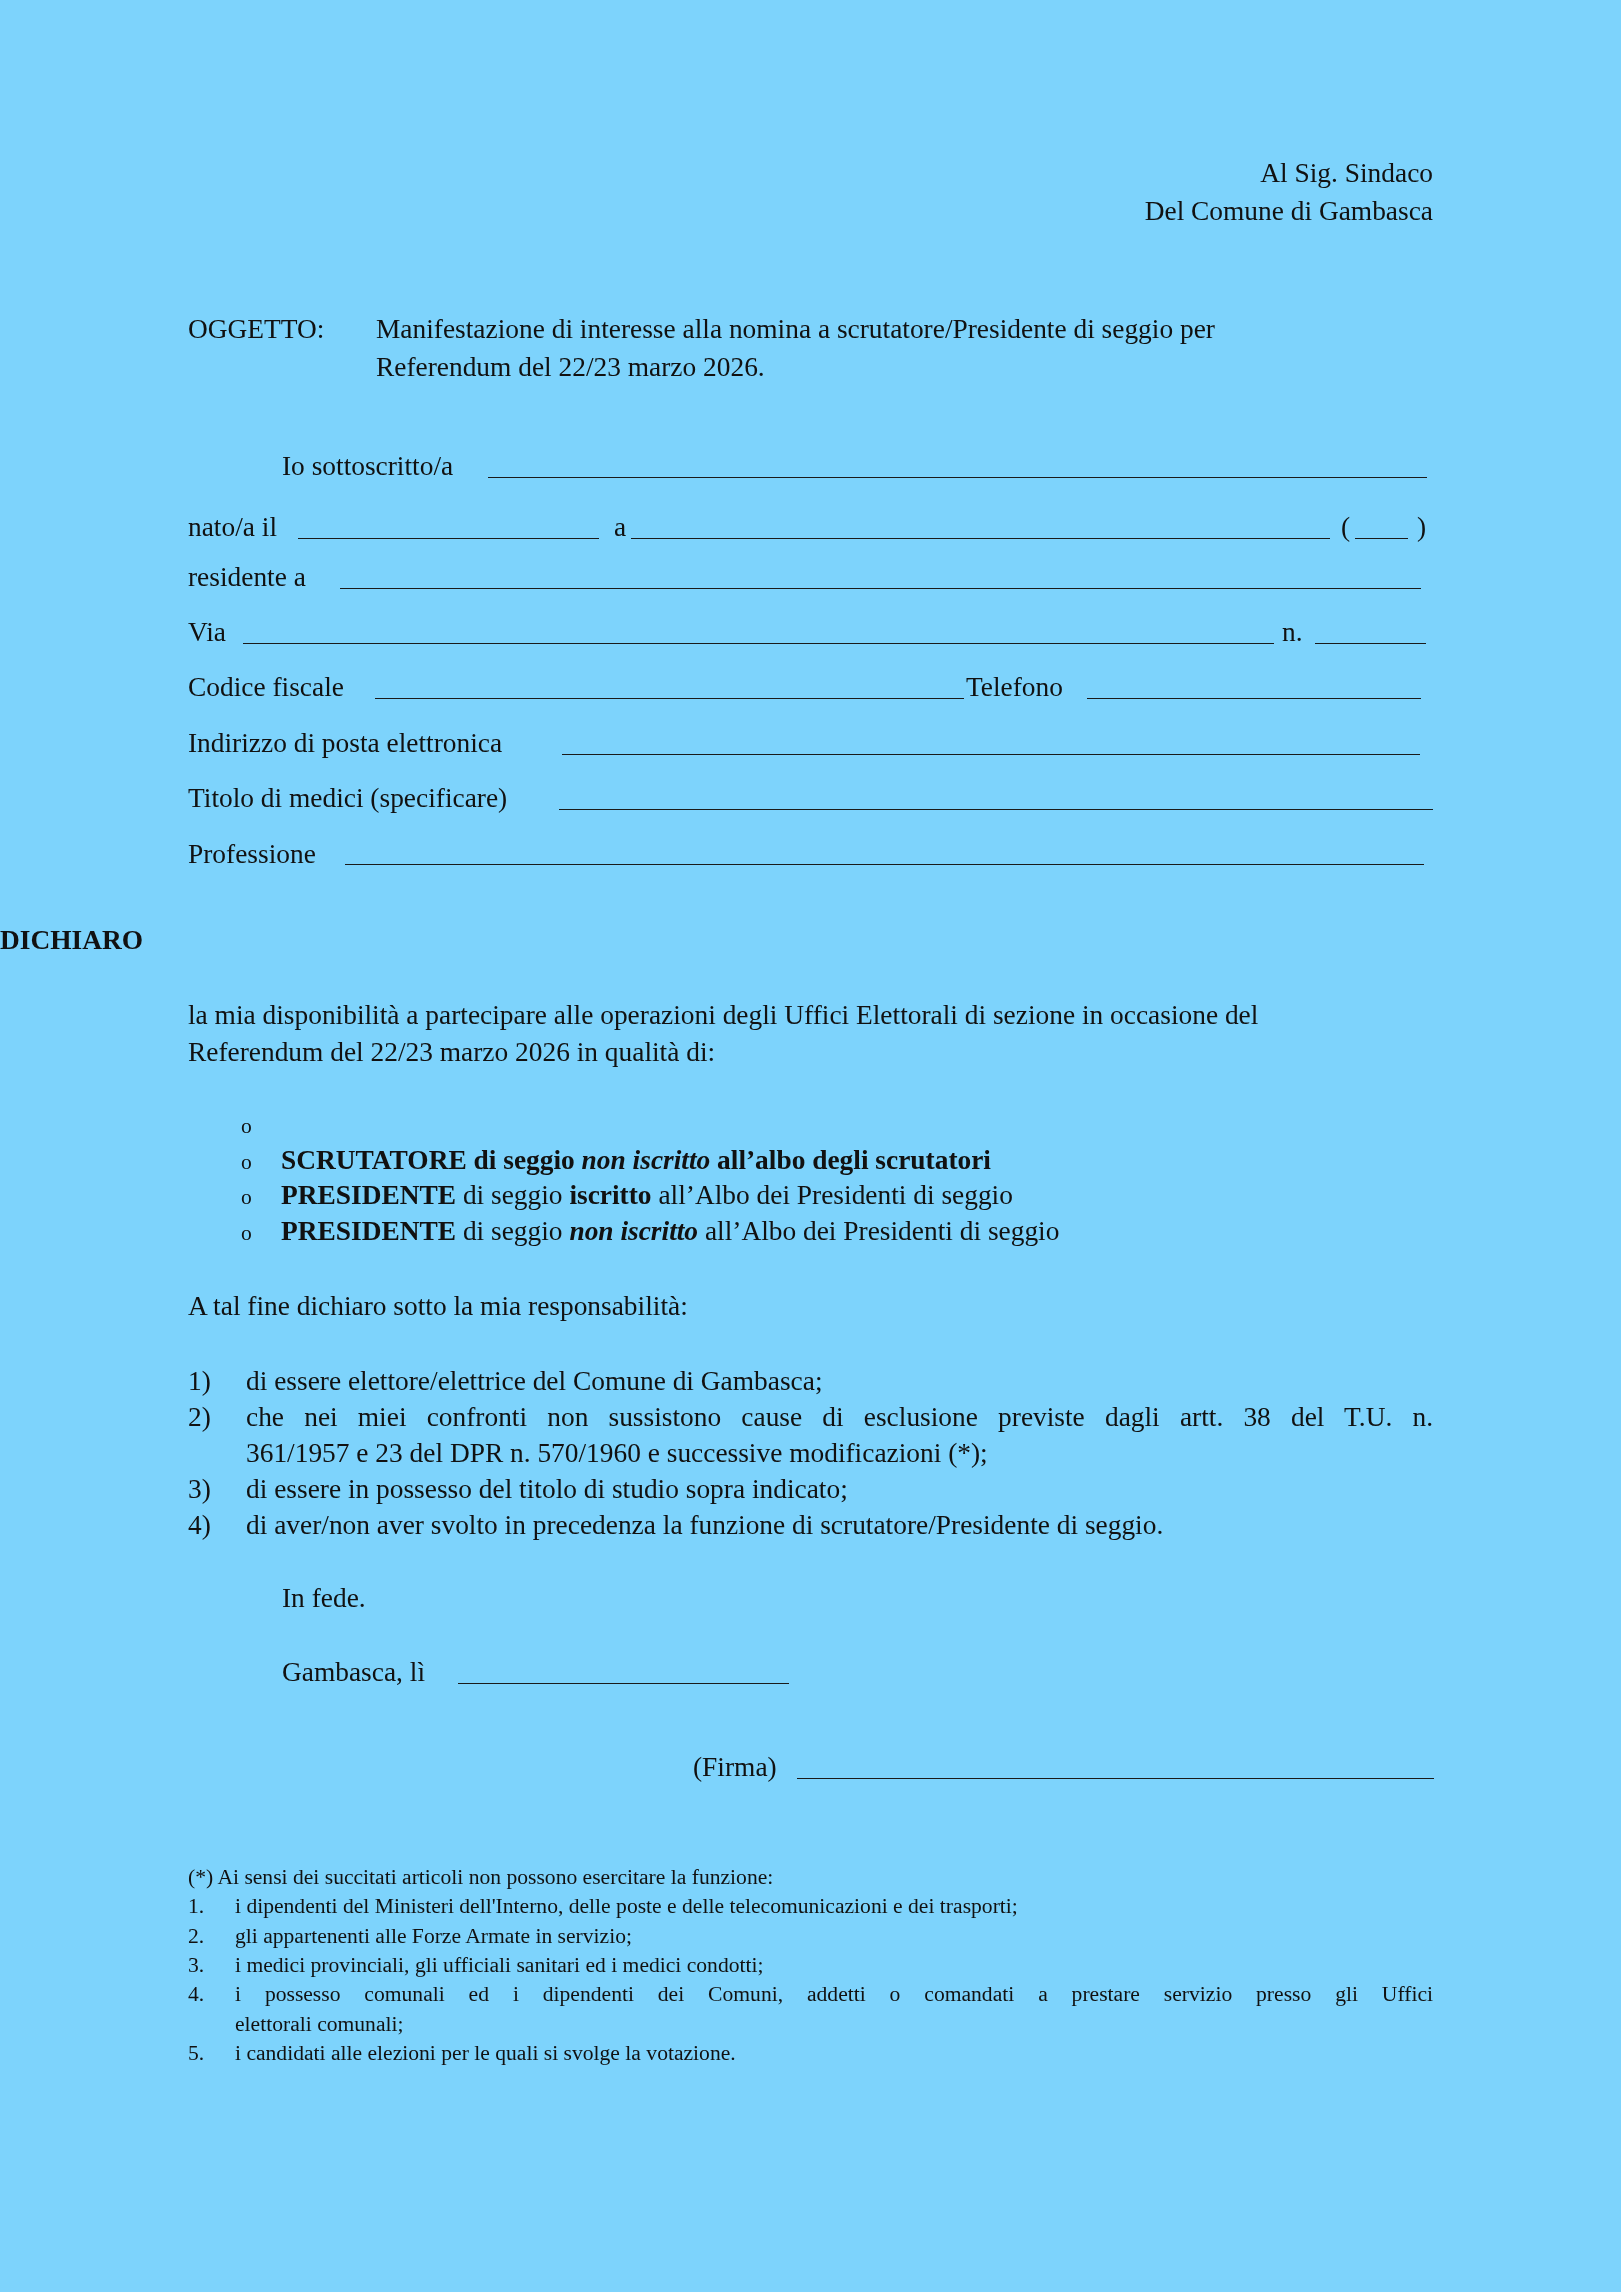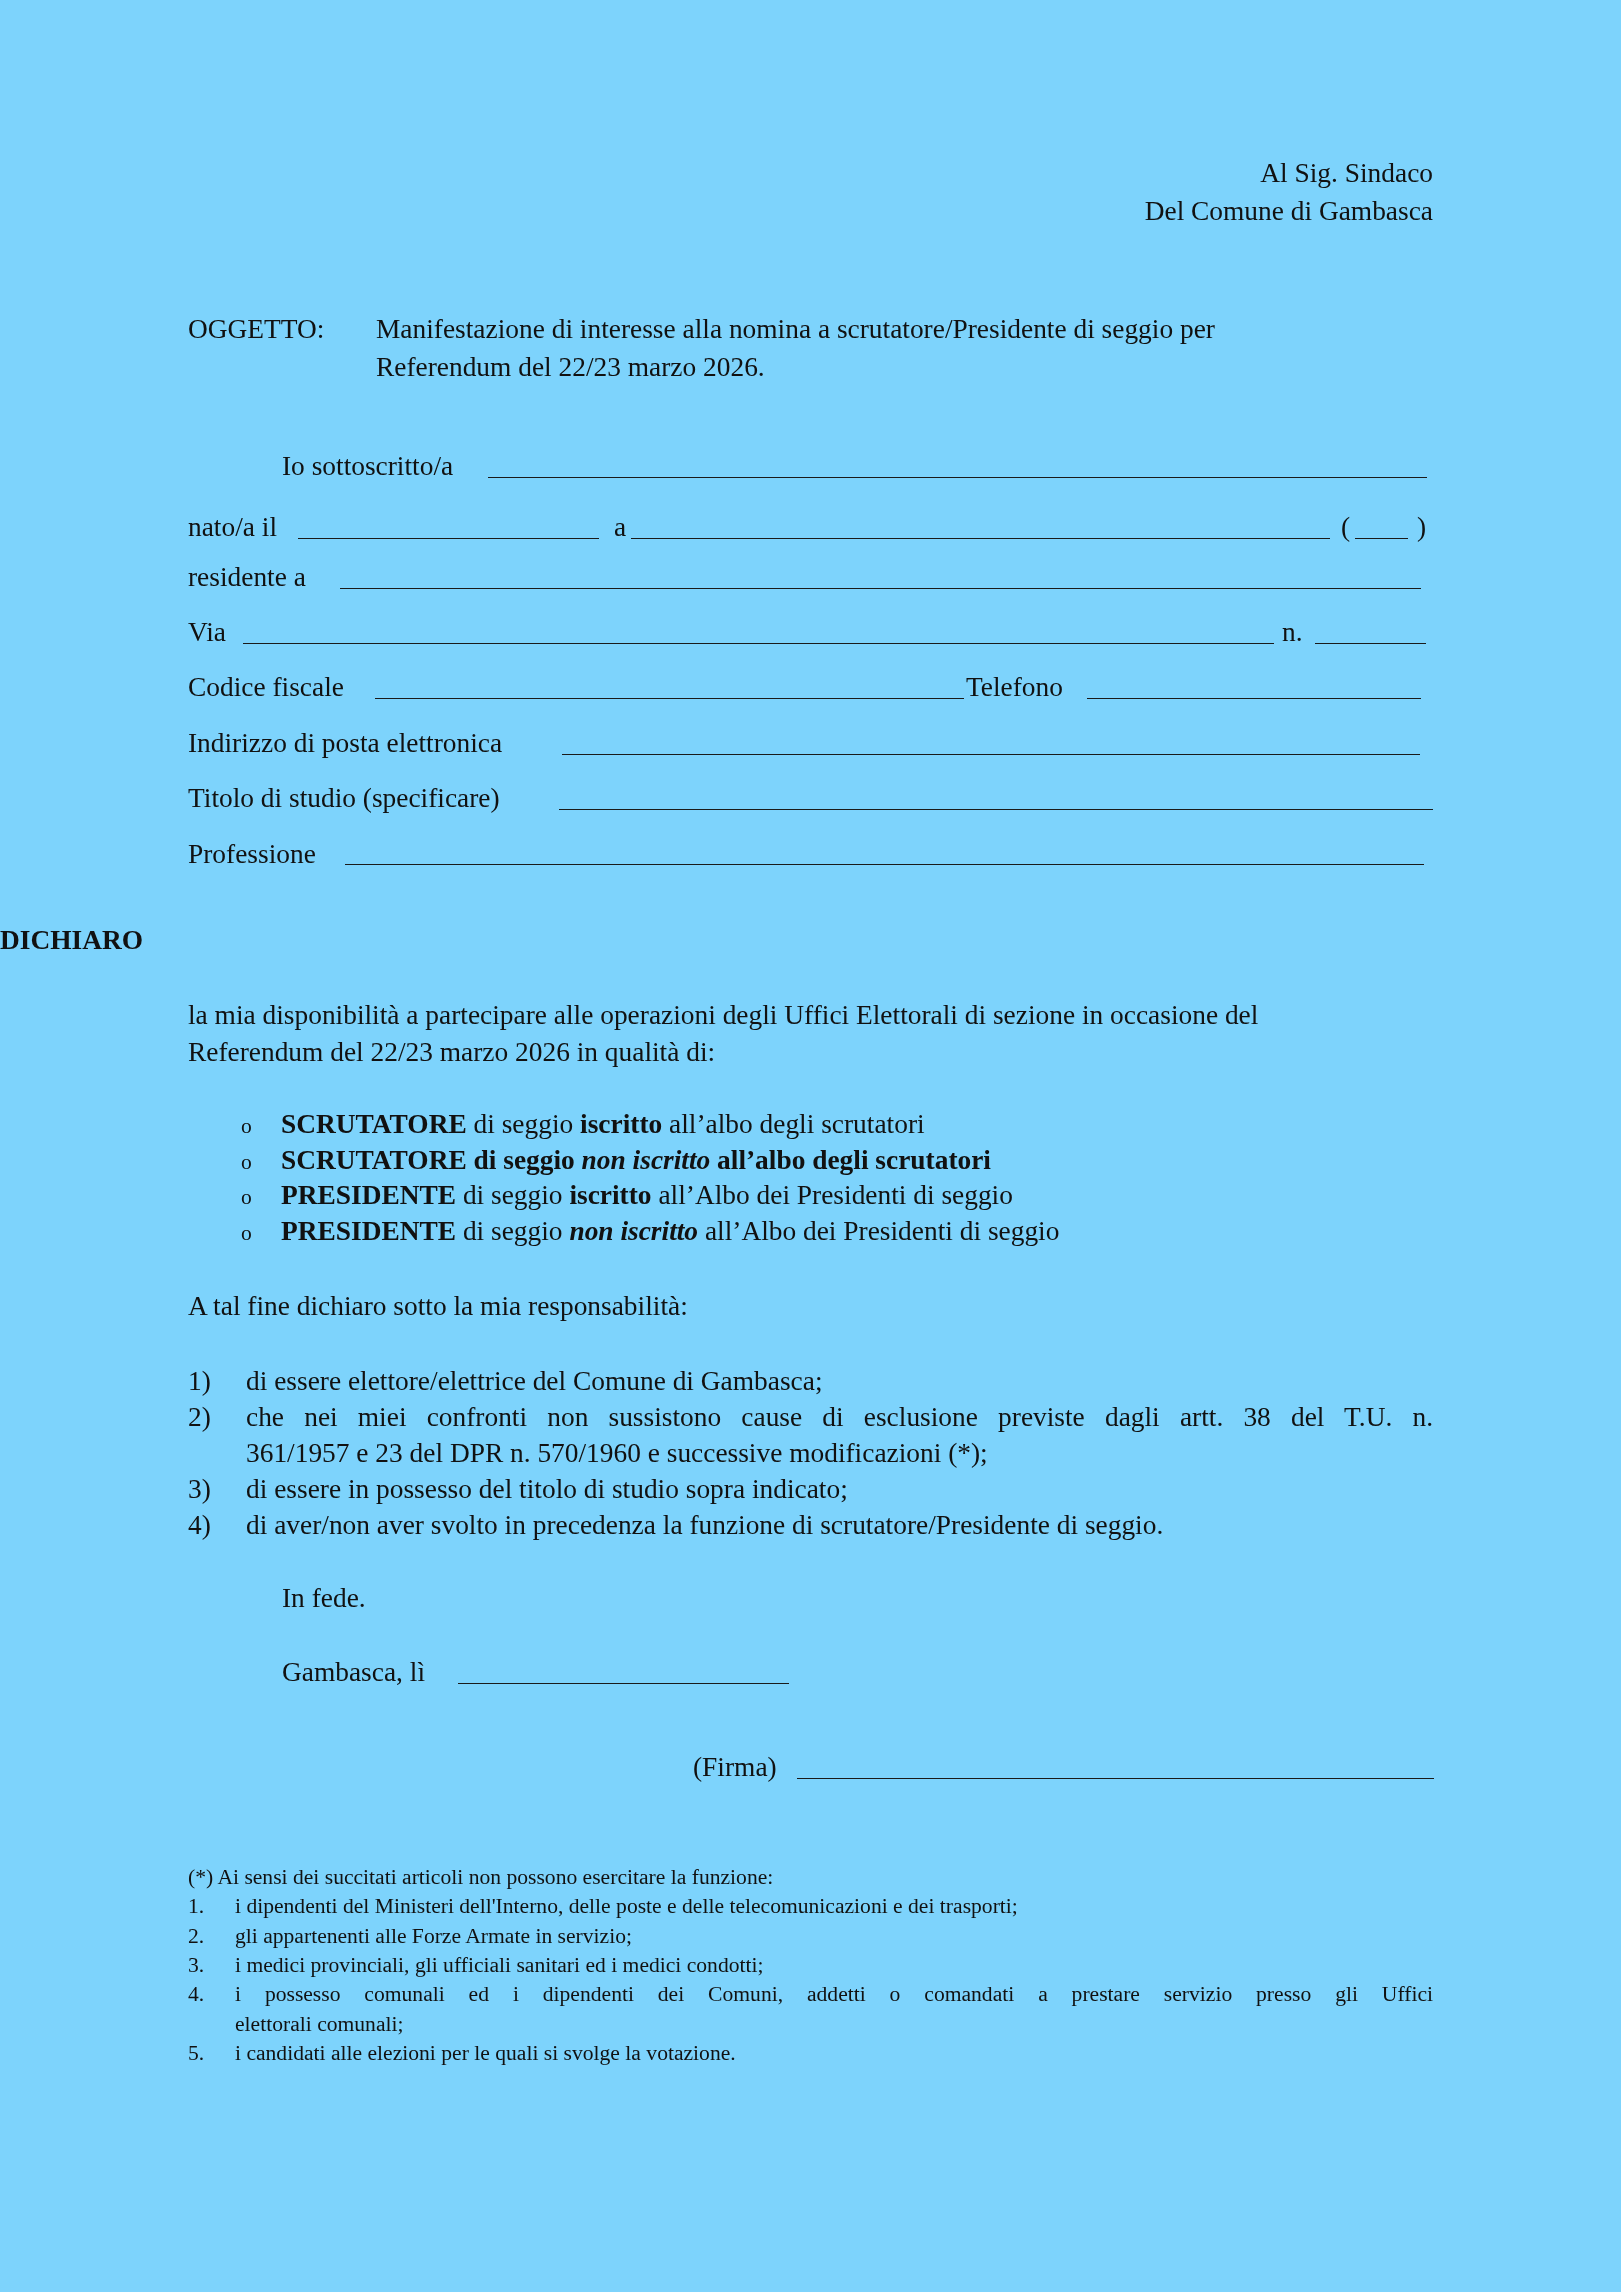--- a/index.html
+++ b/index.html
@@ -61,37 +61,36 @@
   <div class="line" style="left:375px; width:589px; top:698px;"></div>
   <input class="field" style="left: 375px; width: 589px; top: 666px;" value="">
   <div class="t base" style="left:966px; top:696px;">Telefono</div>
   <div class="line" style="left:1087px; width:334px; top:698px;"></div>
   <input class="field" style="left: 1087px; width: 334px; top: 666px;" value="">
 
   <div class="t base" style="left:188px; top:752px;">Indirizzo di posta elettronica</div>
   <div class="line" style="left:562px; width:858px; top:754px;"></div>
   <input class="field" style="left: 562px; width: 858px; top: 721px;" value="">
 
-  <div class="t base" style="left:188px; top:807px;">Titolo di studio (specificare)</div>
+  <div class="t base" style="left:188px; top:807px;">Titolo di medici (specificare)</div>
   <div class="line" style="left:559px; width:874px; top:809px;"></div>
   <input class="field" style="left: 559px; width: 874px; top: 776px;" value="">
 
   <div class="t base" style="left:188px; top:863px;">Professione</div>
   <div class="line" style="left:345px; width:1079px; top:864px;"></div>
   <input class="field" style="left: 345px; width: 1079px; top: 832px;" value="">
 
   <div class="t base b" style="left:0; width:1621px; text-align:left; top:949px;">DICHIARO</div>
 
   <div class="t base" style="left:188px; top:1024px;">la mia disponibilità a partecipare alle operazioni degli Uffici Elettorali di sezione in occasione del</div>
   <div class="t base" style="left:188px; top:1061px;font-family:Liberation Serif, serif;">Referendum del 22/23 marzo 2026 in qualità di:</div>
 
   <div>
     <div class="ab" style="left:237px; top:1106px; width:1176px; height:35px;">
       <span class="t bullet" style="left:3.9px; top:9.8px;">o</span>
-      <span class="t" style="left:44px; top:4.9px;"><b>SCRUTATORE</b><span> di seggio </span><b>iscritto</b><span> all’albo degli scrutatori</span></span>
     </div>
     <div class="ab" style="left:237px; top:1142px; width:1176px; height:35px;">
       <span class="t bullet" style="left:3.9px; top:9.8px;">o</span>
       <span class="t" style="left:44px; top:4.9px;font-weight:bold;"><b>SCRUTATORE</b><span> di seggio </span><b><i>non iscritto</i></b><span> all’albo degli scrutatori</span></span>
     </div>
     <div class="ab" style="left:237px; top:1177px; width:1176px; height:35px;">
       <span class="t bullet" style="left:3.9px; top:9.8px;">o</span>
       <span class="t" style="left:44px; top:4.9px;"><b>PRESIDENTE</b><span> di seggio </span><b>iscritto</b><span> all’Albo dei Presidenti di seggio</span></span>
     </div>
     <div class="ab" style="left:237px; top:1213px; width:1176px; height:35px;">

